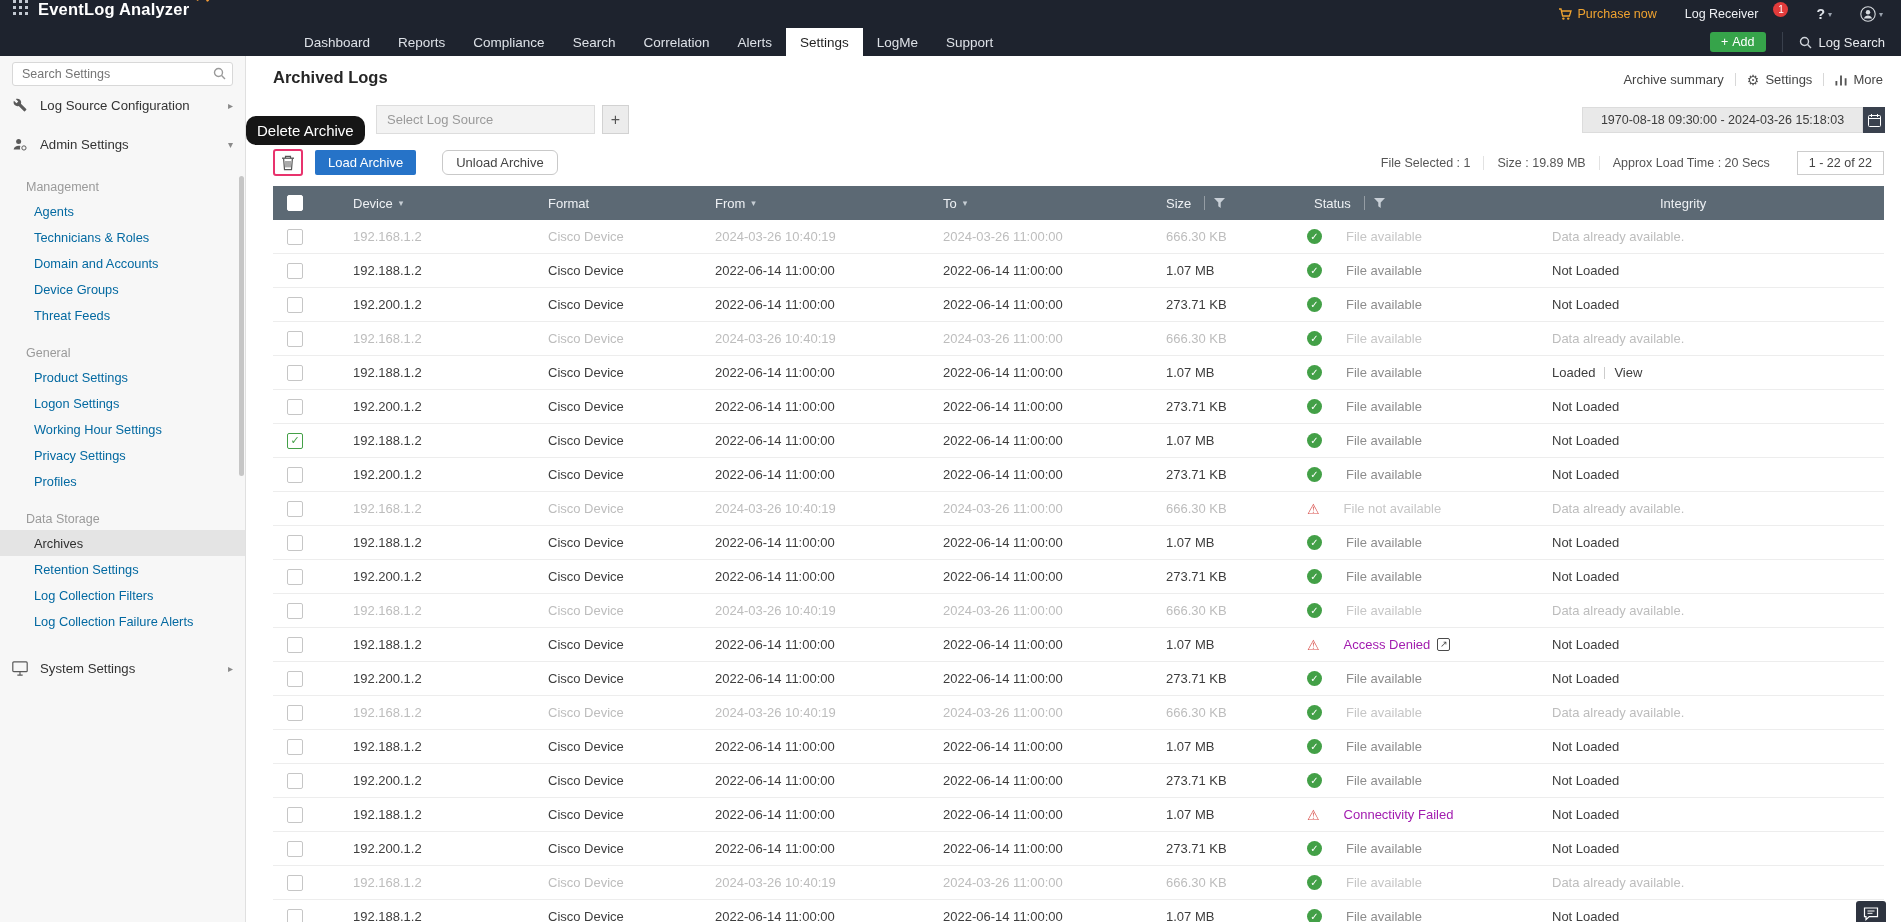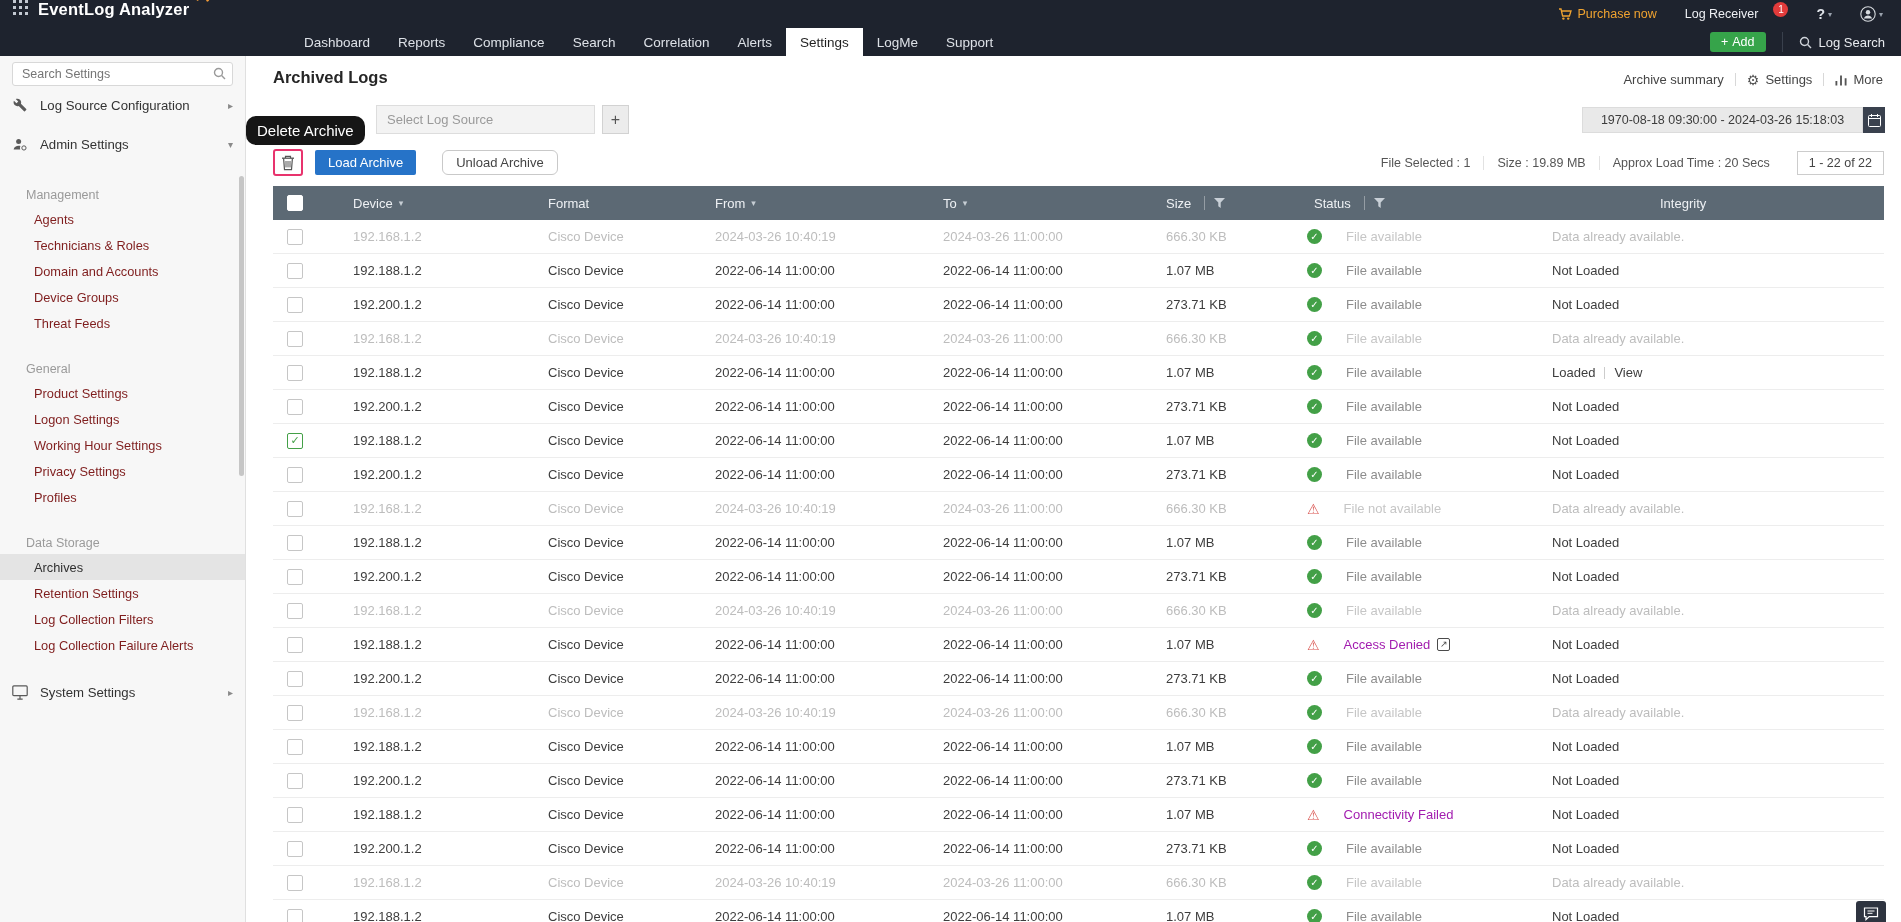--- a/index.html
+++ b/index.html
@@ -29,22 +29,22 @@
 
   
   .sidebar{position:absolute;top:56px;left:0;width:246px;bottom:0;background:#f7f7f7;border-right:1px solid #e0e0e0;font-size:13px;color:#4a4a4a;overflow:hidden}
   .sb-search{margin:6px 12px 4px;position:relative}
   .sb-search input{width:100%;height:24px;border:1px solid #d8d8d8;border-radius:3px;padding:0 26px 0 9px;font-size:12.5px;color:#555;background:#fff;font-family:inherit;outline:none}
   .sb-search .mag{position:absolute;right:7px;top:5px;line-height:0}
   .sb-top-item{height:30px;display:flex;align-items:center;gap:12px;padding:0 12px;font-size:13.2px;color:#333;cursor:pointer}
   .sb-top-item.sb-admin{height:36px;margin-top:6px}
   .sb-top-item .chev{margin-left:auto;color:#8a8a8a;font-size:10px}
   .sb-ic{line-height:0;width:16px;display:inline-flex;justify-content:center}
-  .sb-section-title{margin-top:22px;padding-left:26px;height:22px;display:flex;align-items:center;color:#9a9a9a;font-size:12.5px}
-  .sb-item{height:26px;display:flex;align-items:center;padding-left:34px;color:#7f1d1d;font-size:12.8px;cursor:pointer;white-space:nowrap}
+  .sb-section-title{margin-top:14px;padding-left:26px;height:22px;display:flex;align-items:center;color:#9a9a9a;font-size:12.5px}
+  .sb-item{height:26px;display:flex;align-items:center;padding-left:34px;color:#0369a1;font-size:12.8px;cursor:pointer;white-space:nowrap}
   .sb-item.selected{background:#e4e4e4;color:#2f2f2f}
   .sb-system{margin-top:16px;height:36px}
   .sb-scroll{position:absolute;right:1px;top:120px;width:5px;height:300px;background:#c6c6c6;border-radius:3px;cursor:pointer}
 
   
   .main{position:absolute;left:246px;top:56px;right:0;bottom:0;background:#fff}
   .title-row{position:absolute;top:12px;left:27px;right:18px;display:flex;align-items:flex-end}
   .page-title{font-size:16.5px;font-weight:bold;color:#262626}
   .header-links{margin-left:auto;display:flex;align-items:center;gap:11px;font-size:13px;color:#454545}
   .hl{display:flex;align-items:center;gap:6px;cursor:pointer}

